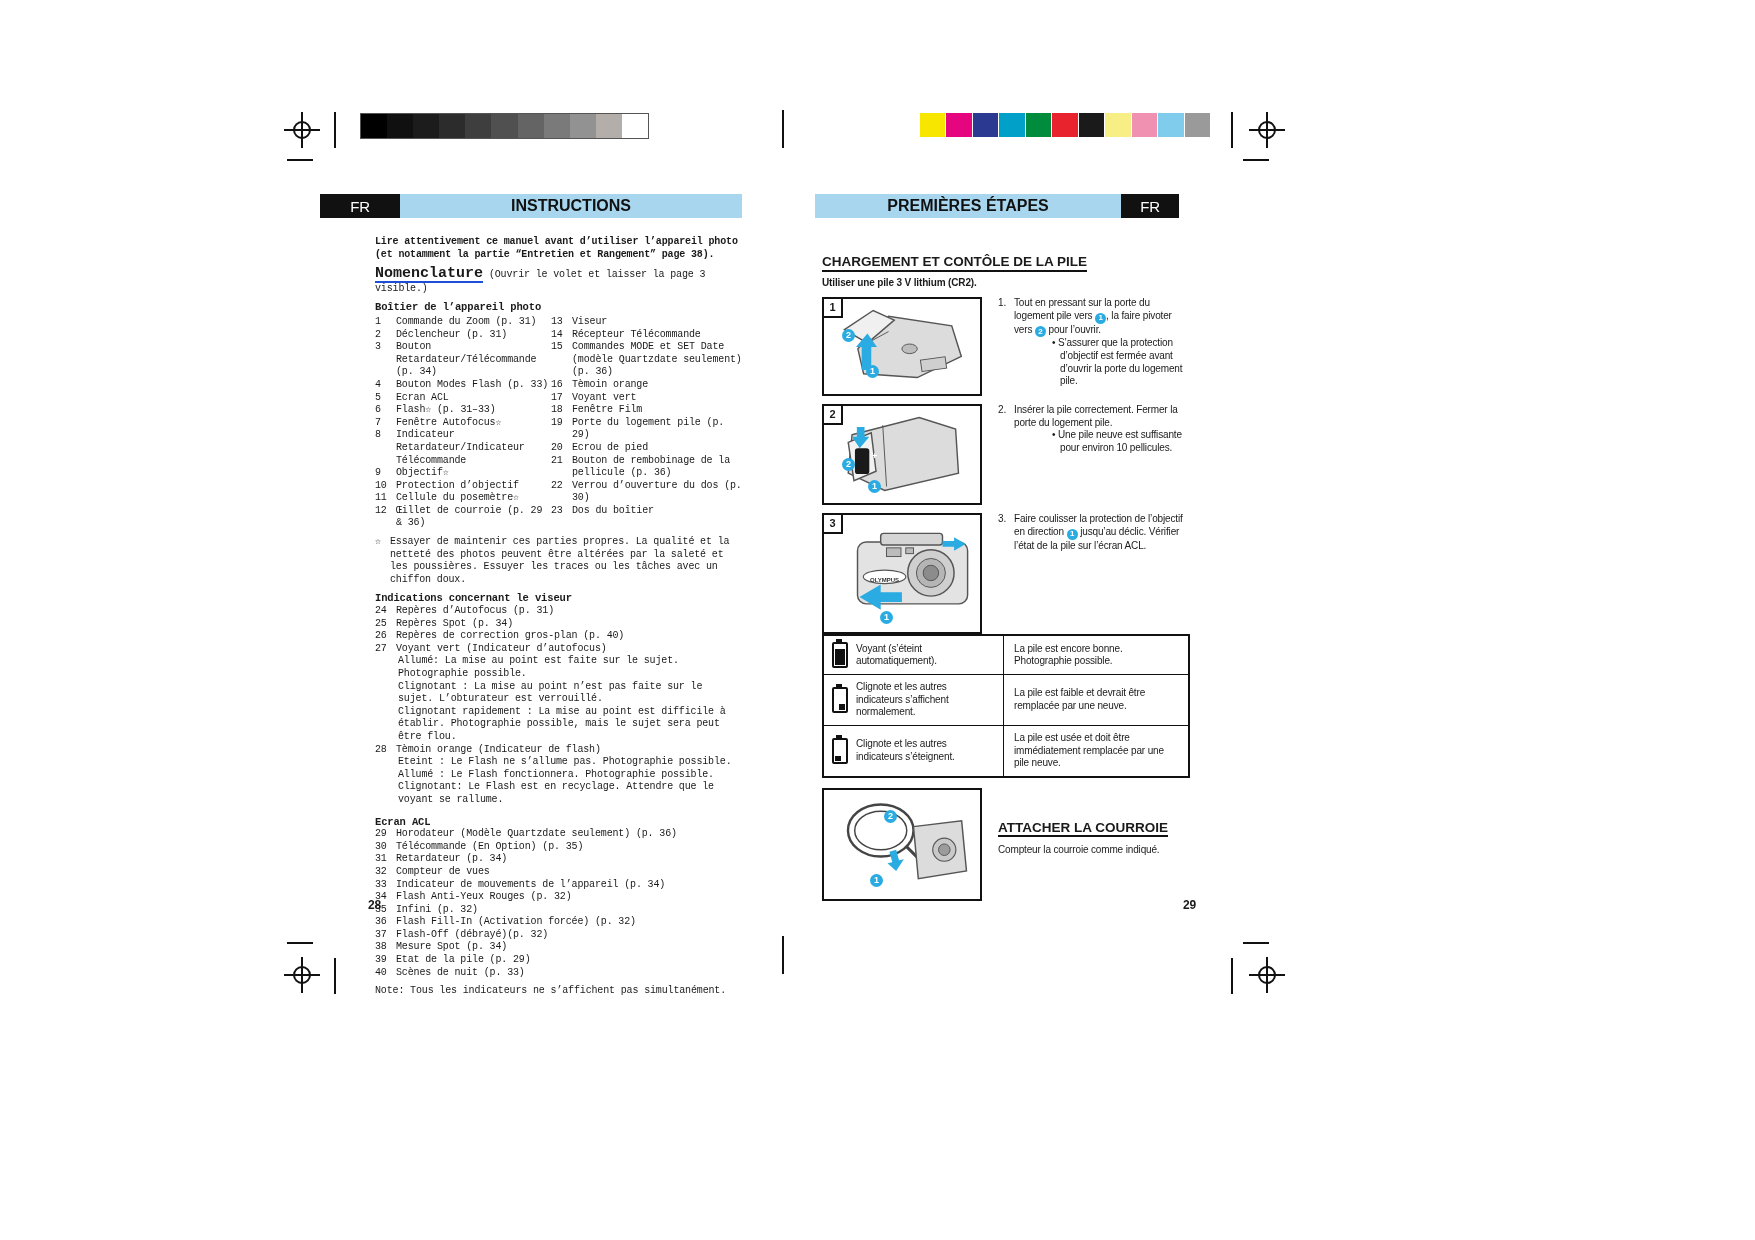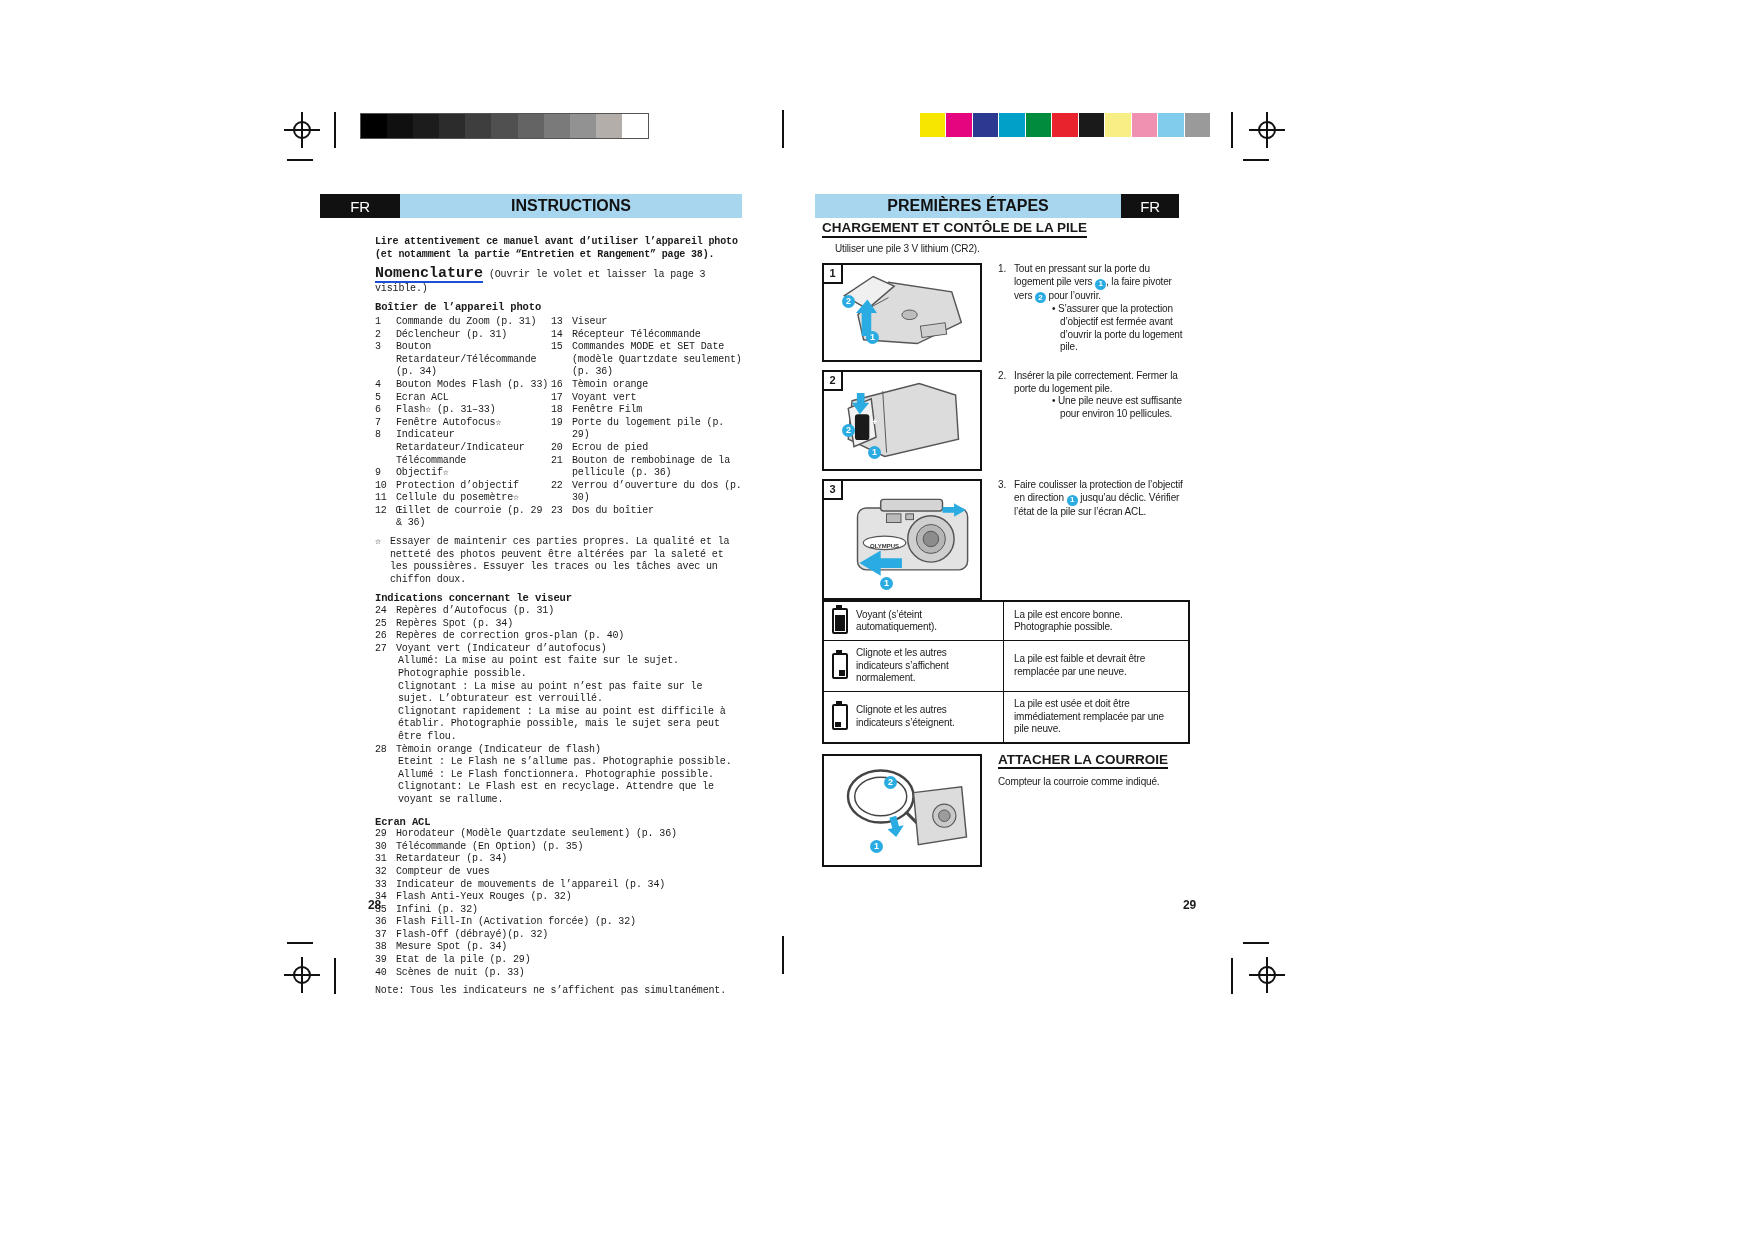--- a/index.html
+++ b/index.html
@@ -35,22 +35,22 @@
   .item .t{flex:1;}
   .subline{padding-left:2px;}
   .star-note{display:flex;margin-top:6px;}
   .star-note .star{width:15px;flex:none;}
   .star-note .star-text{flex:1;}
   .plain-note{margin-top:6px;}
   .pagenum{position:absolute;font-weight:bold;font-size:12px;}
   
   #right-body{position:absolute;left:822px;top:222px;width:368px;font-size:10px;line-height:12.6px;}
   .big-underline{font-size:13.5px;font-weight:bold;border-bottom:2px solid #111;
-                 display:inline-block;padding-bottom:1px;letter-spacing:0;}
-  .subtitle{font-weight:normal;margin-top:5px;margin-left:13px;}
+                 display:inline-block;padding-bottom:1px;letter-spacing:0;margin-top:34px;}
+  .subtitle{font-weight:bold;margin-top:5px;}
   .row{display:flex;margin-top:8px;}
   .figframe{width:156px;height:95px;border:2px solid #111;position:relative;flex:none;background:#fff;}
   .fig-label{position:absolute;top:-2px;left:-2px;width:17px;height:17px;border:2px solid #111;
              background:#fff;font-weight:bold;font-size:11px;display:flex;align-items:center;
              justify-content:center;}
   .badge{position:absolute;width:13px;height:13px;border-radius:50%;background:#2aace2;color:#fff;
          font-size:9px;font-weight:bold;display:flex;align-items:center;justify-content:center;}
   .step{display:flex;margin-left:16px;flex:1;}
   .step .num{width:16px;flex:none;}
   .step-body{flex:1;}

